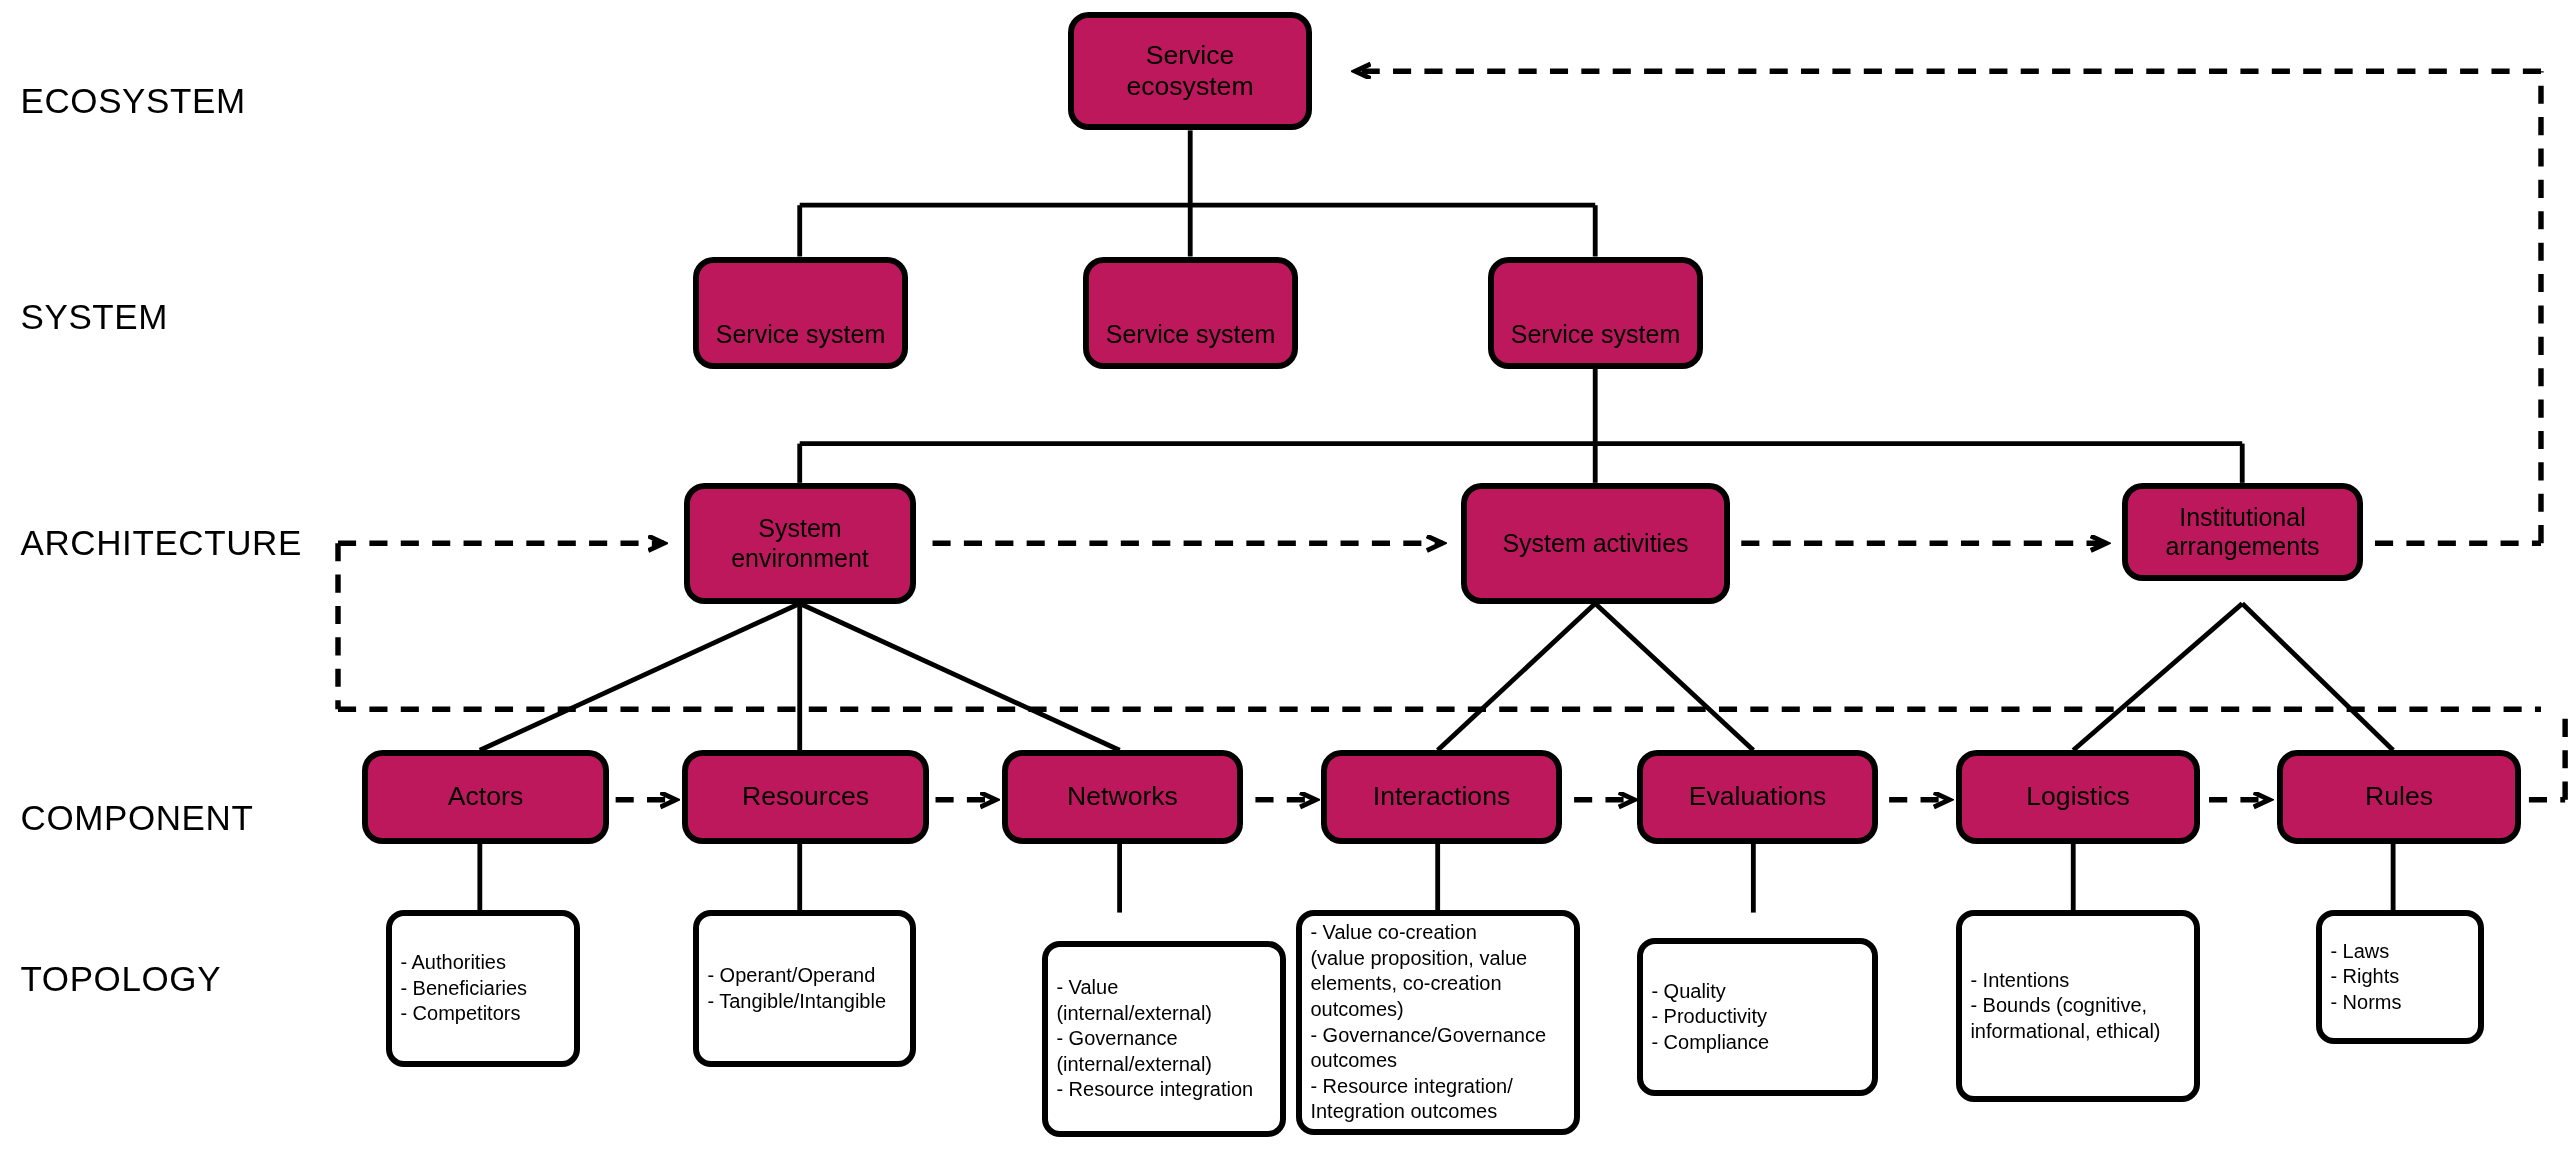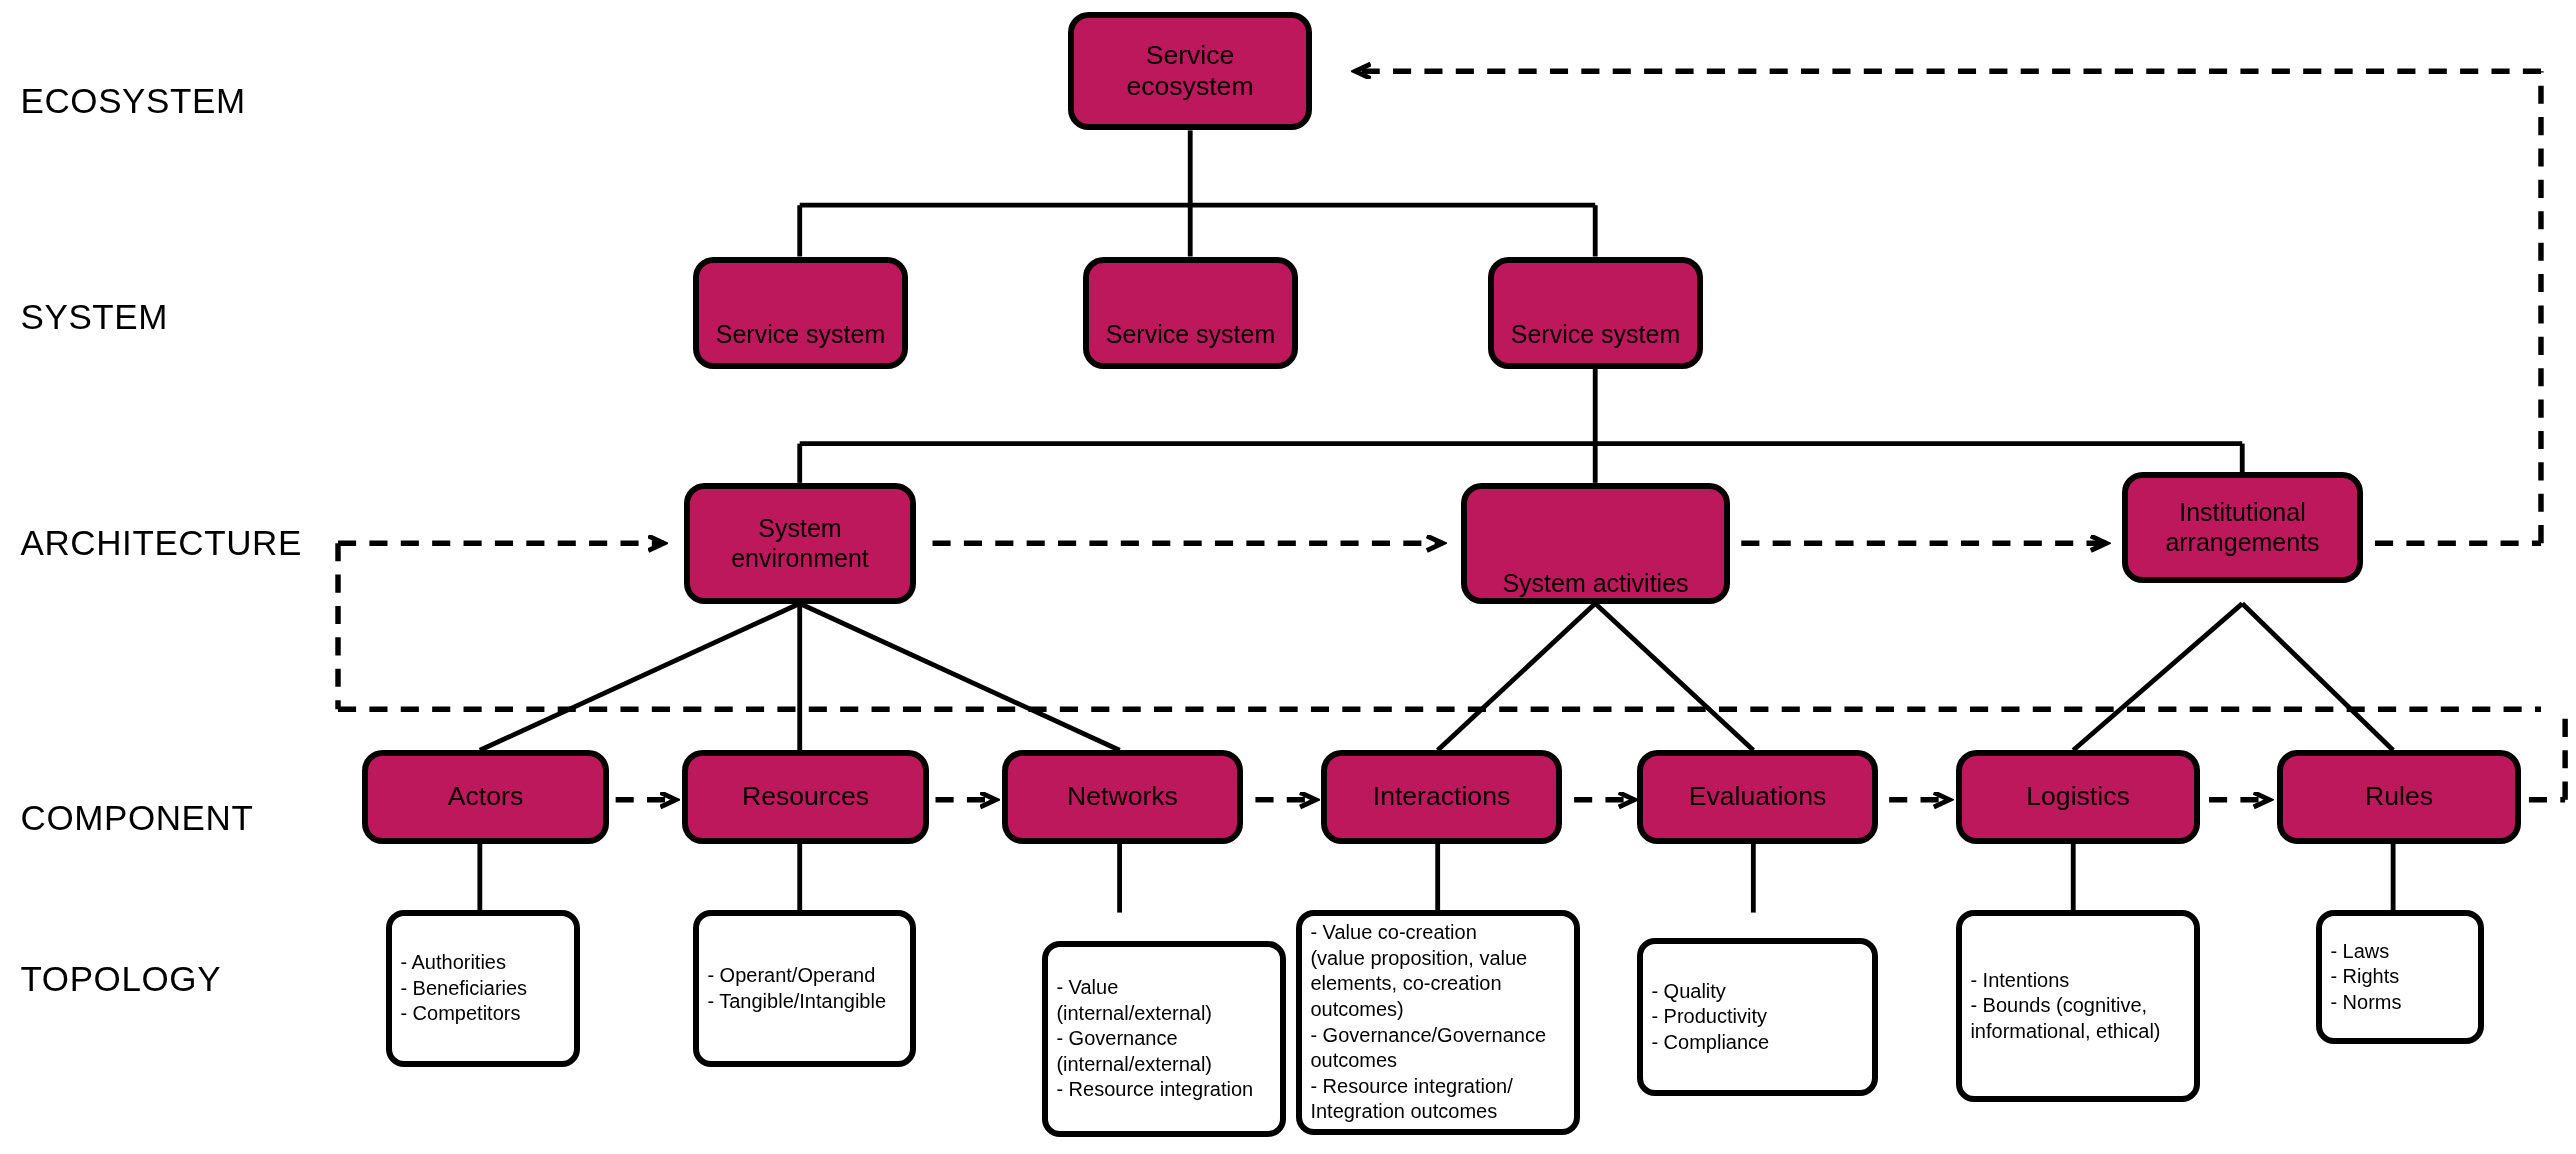--- a/index.html
+++ b/index.html
@@ -163,24 +163,24 @@
     <span class="lbl">Service system</span>
   </div>
   <div class="node tall" style="left:1488px; top:257px; width:215px; height:112px;">
     <span class="lbl">Service system</span>
   </div>
 
   <div class="node arch" style="left:684px; top:483px; width:232px; height:121px;">
     <span class="lbl">System
 environment</span>
   </div>
-  <div class="node arch" style="left:1461px; top:483px; width:269px; height:121px;align-items:flex-end;">
+  <div class="node arch" style="left:1461px; top:483px; width:269px; height:121px;">
     <span class="lbl">System activities</span>
   </div>
-  <div class="node arch" style="left:2122px; top:472px; width:241px; height:111px;">
+  <div class="node arch" style="left:2122px; top:483px; width:241px; height:98px;">
     <span class="lbl">Institutional
 arrangements</span>
   </div>
 
   <div class="node comp" style="left:362px; top:750px; width:247px; height:94px;">
     <span class="lbl">Actors</span>
   </div>
   <div class="node comp" style="left:682px; top:750px; width:247px; height:94px;">
     <span class="lbl">Resources</span>
   </div>

